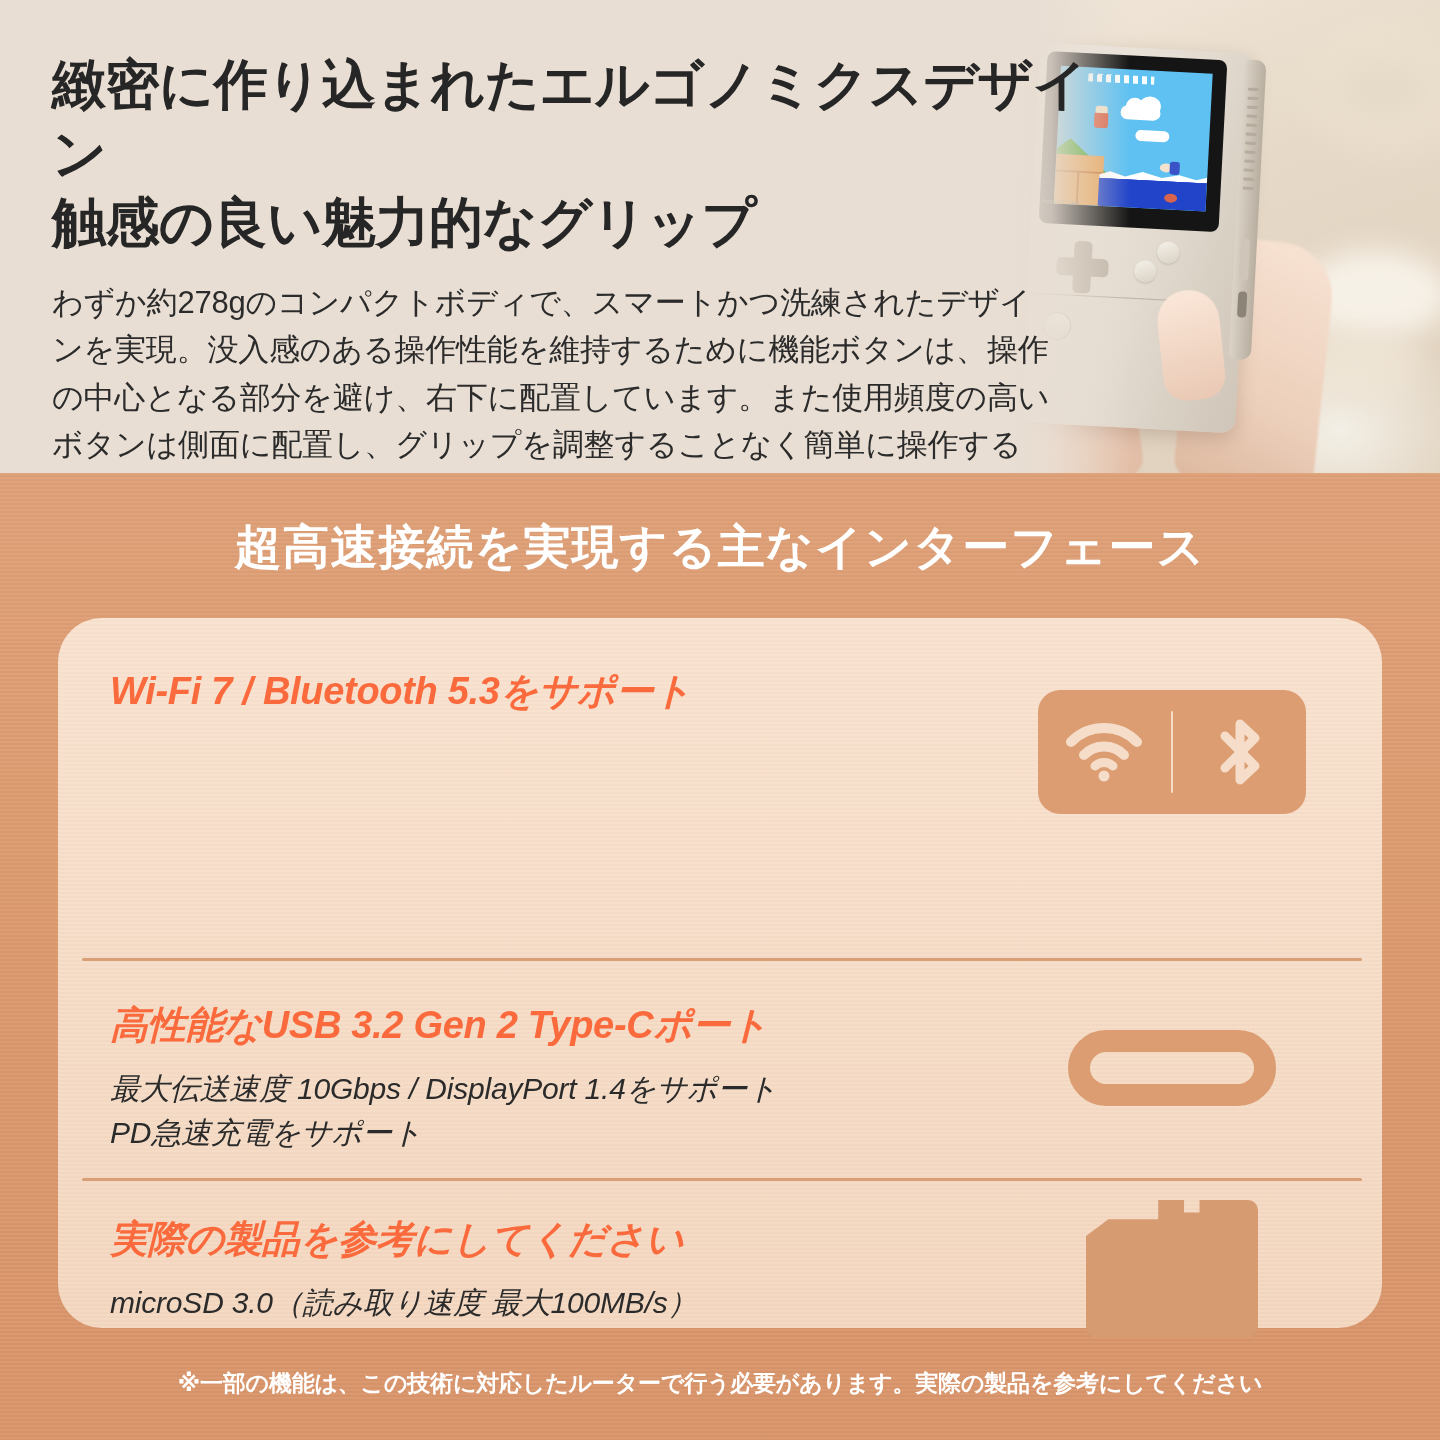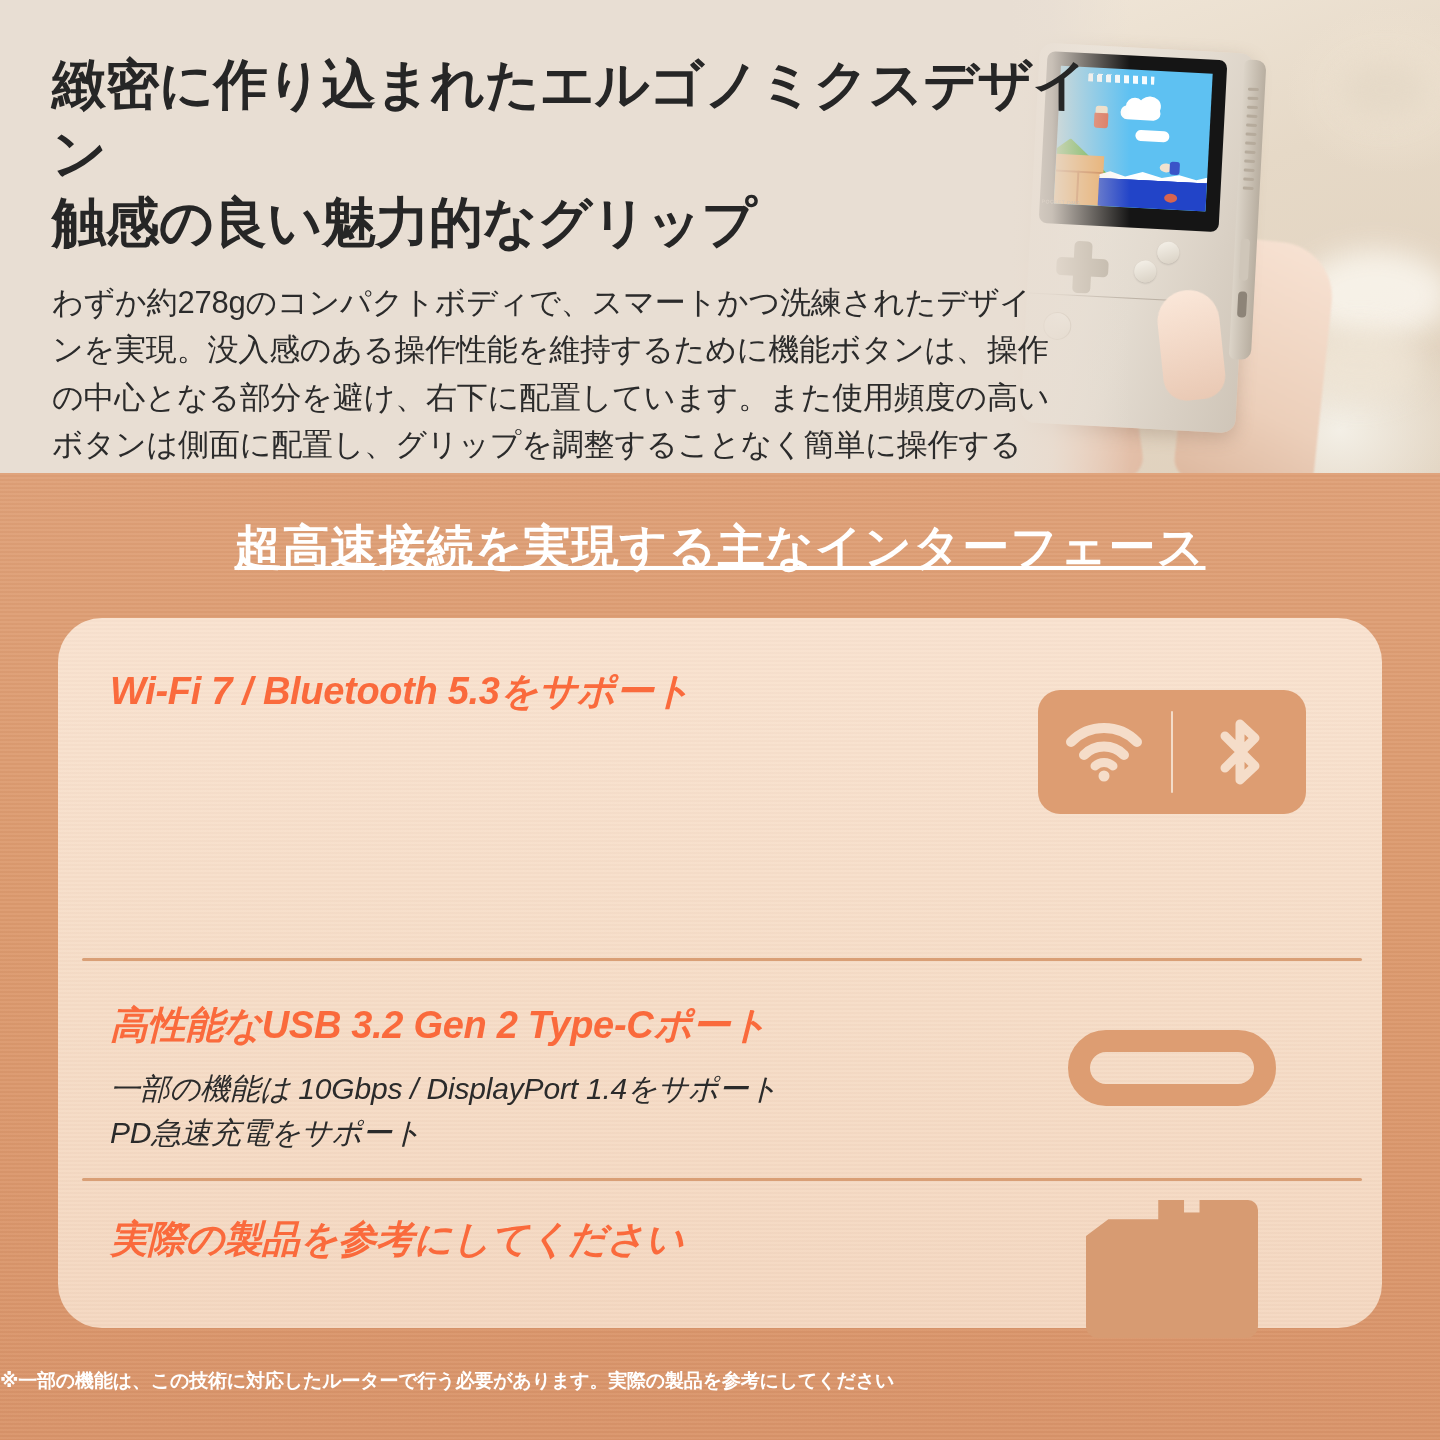--- a/index.html
+++ b/index.html
@@ -254,21 +254,20 @@
 
   .section-title {
     position: absolute;
     left: 0; top: 43px;
     width: 1440px;
     text-align: center;
     font-size: 47px;
     font-weight: 700;
     color: #ffffff;
     letter-spacing: 1px;
-    text-decoration: underline;
   }
 
   .card {
     position: absolute;
     left: 58px; top: 145px;
     width: 1324px;
     height: 710px;
     background:
       repeating-linear-gradient(180deg, rgba(255,255,255,.05) 0 2px, rgba(0,0,0,.012) 2px 4px),
       linear-gradient(180deg,#f9e2cf 0%, #f6dcc6 55%, #f4d7c0 100%);
@@ -335,22 +334,22 @@
     clip-path: polygon(
       0% 26%, 13% 14%, 42% 14%, 42% 0%, 57% 0%, 57% 9%, 66% 9%, 66% 0%, 100% 0%,
       100% 100%, 0% 100%
     );
   }
 
   .footnote {
     position: absolute;
     left: 0; top: 895px;
     width: 1440px;
-    text-align: left;
-    font-size: 19px;
+    text-align: center;
+    font-size: 23px;
     font-weight: 700;
     color: #ffffff;
     letter-spacing: -0.2px;
   }
 </style>
 </head>
 <body>
 
 <div class="page">
 
@@ -451,33 +450,34 @@
             </div>
           </div>
         </div>
       </div>
 
       <div class="divider div1"></div>
 
       <div class="block" style="top:340px;height:174px;border-radius:16px;">
         <div class="block-inner" style="top:42px;width:880px;">
           <div class="feature-title">高性能なUSB 3.2 Gen 2 Type-Cポート</div>
-          <div class="feature-body">一部の機能は 10Gbps / DisplayPort 1.4をサポート
+          <div class="feature-body">最大伝送速度 10Gbps / DisplayPort 1.4をサポート
 PD急速充電をサポート</div>
         </div>
         <div class="icon-slot" style="left:1010px;top:72px;">
           <div class="usbc-icon"></div>
         </div>
       </div>
 
       <div class="divider div2"></div>
 
       <div class="block" style="top:560px;height:150px;">
         <div class="block-inner" style="top:36px;width:880px;">
           <div class="feature-title">実際の製品を参考にしてください</div>
+          <div class="feature-body">microSD 3.0（読み取り速度 最大100MB/s）</div>
         </div>
         <div class="icon-slot" style="left:1028px;top:22px;">
           <div class="sd-icon"></div>
         </div>
       </div>
 
     </div>
 
     <div class="footnote">※一部の機能は、この技術に対応したルーターで行う必要があります。実際の製品を参考にしてください</div>
   </div>

